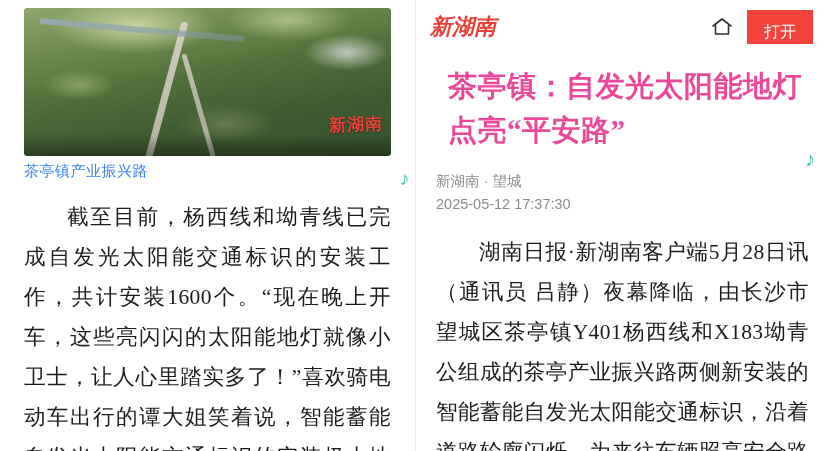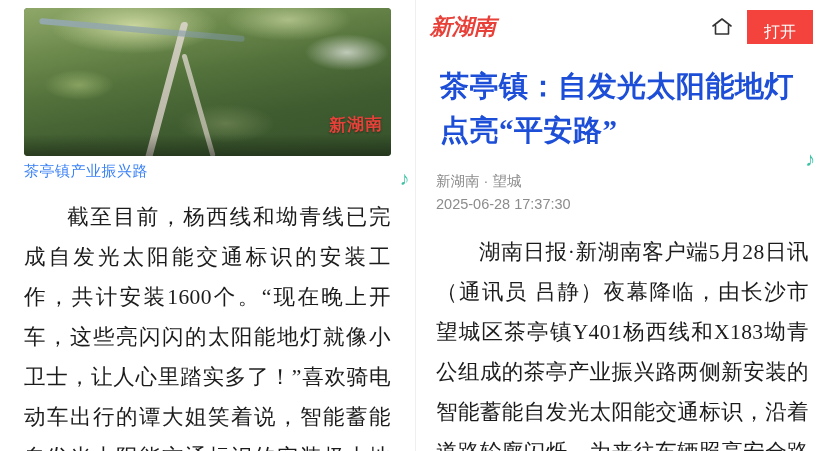--- a/index.html
+++ b/index.html
@@ -151,26 +151,26 @@
     border: none;
     border-radius: 0;
     height: 34px;
     min-width: 66px;
     padding: 12px 14px;
     font-size: 16px;
     font-family: "Liberation Sans", sans-serif;
     cursor: pointer;
   }
   .headline {
-    margin: 10px 20px 0 24px;
+    margin: 10px 20px 0 32px;
     font-family: "Liberation Serif", serif;
     font-weight: bold;
     font-size: 29px;
     line-height: 44px;
-    color: #1d4ed8;
+    color: #ec4899;
     letter-spacing: .5px;
   }
   .meta {
     margin: 18px 20px 0 20px;
     display: flex;
     align-items: flex-end;
     justify-content: space-between;
   }
   .meta-left {
     color: #8c8c8c;
@@ -234,21 +234,21 @@
         </svg>
       </div>
       <button class="open-btn">打开</button>
     </div>
 
     <div class="headline">茶亭镇：自发光太阳能地灯点亮“平安路”</div>
 
     <div class="meta">
       <div class="meta-left">
         <div>新湖南 · 望城</div>
-        <div>2025-06-28 17:37:30</div>
+        <div>2025-05-12 17:37:30</div>
       </div>
     </div>
 
     <div class="music-note-right">♪</div>
 
     <div class="right-body">湖南日报·新湖南客户端5月28日讯（通讯员  吕静）夜幕降临，由长沙市望城区茶亭镇Y401杨西线和X183坳青公组成的茶亭产业振兴路两侧新安装的智能蓄能自发光太阳能交通标识，沿着道路轮廓闪烁，为来往车辆照亮安全路径。近</div>
   </div>
 
 </div>
 

